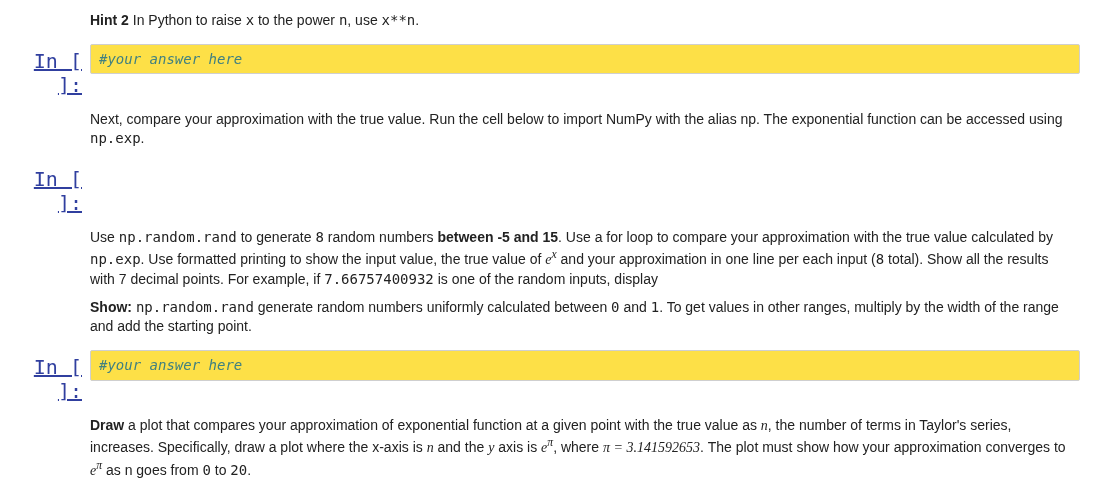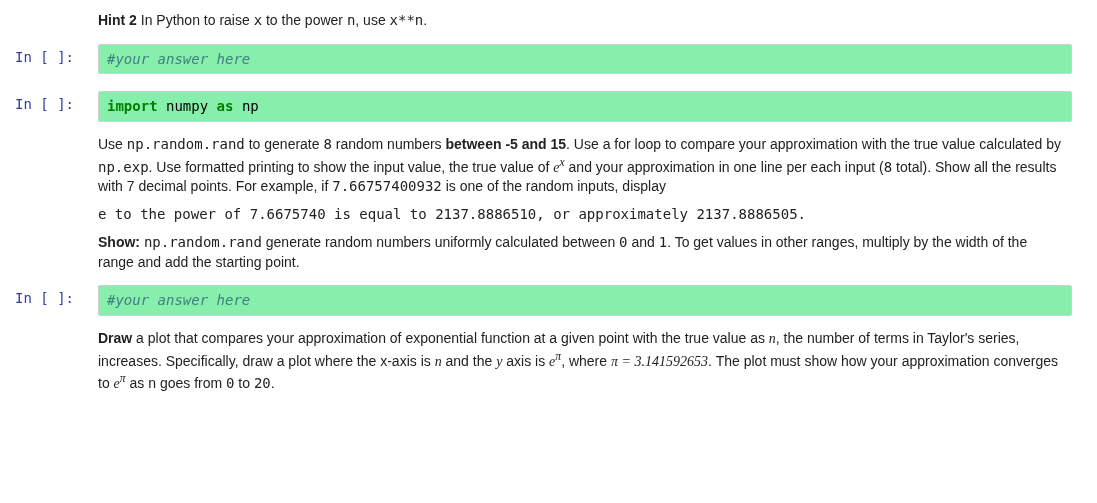--- a/index.html
+++ b/index.html
@@ -6,48 +6,49 @@
     margin: 0;
     padding: 0;
     font-family: "Helvetica Neue", Helvetica, Arial, sans-serif;
     font-size: 14px;
     color: #000;
     background: #fff;
     width: 1097px;
   }
   .cell {
     display: flex;
-    padding: 2px 15px;
+    padding: 2px 7px;
     margin: 2px 0;
   }
   .prompt-col {
     width: 75px;
     min-width: 75px;
-    text-align: left;
+    text-align: right;
     font-family: monospace;
-    font-size: 14px;
+    font-size: 20px;
     color: #303F9F;
     padding: 5px 8px 0 0;
     line-height: 1.2;
+    text-decoration: underline;
   }
   .content-col {
     flex: 1;
     padding: 0;
     margin-right: 10px;
   }
   .text-cell .prompt-col { color: transparent; }
   .text-cell .content-col {
     padding: 0.5em 0.5em 0.5em 0;
     line-height: 1.4;
     color: #222;
   }
   .code-box {
     border: 1px solid #cfcfcf;
     border-radius: 2px;
-    background: #86efac;
+    background: #fde047;
     padding: 6px 8px;
     font-family: monospace;
     font-size: 14px;
     line-height: 1.2;
     white-space: pre;
     margin: 0;
   }
   .code-comment { color: #408080; font-style: italic; }
   .code-keyword { color: #008000; font-weight: bold; }
   .code-name { color: #000; }
@@ -81,36 +82,37 @@
 
 <div class="cell">
   <div class="prompt-col">In [ ]:</div>
   <div class="content-col">
     <div class="code-box"><span class="code-comment">#your answer here</span></div>
   </div>
 </div>
 
 <div class="cell text-cell">
   <div class="prompt-col"></div>
+  <div class="content-col">
+    <p>
+      <span>Next, compare your approximation with the true value. Run the cell below to import NumPy with the alias np. The exponential function can be accessed using </span><code>np.exp</code><span>.</span>
+    </p>
+  </div>
 </div>
 
 <div class="cell">
   <div class="prompt-col">In [ ]:</div>
-  <div class="content-col">
-    <div class="code-box"><span class="code-keyword">import</span><span class="code-name"> numpy </span><span class="code-keyword">as</span><span class="code-name"> np</span></div>
-  </div>
 </div>
 
 <div class="cell text-cell">
   <div class="prompt-col"></div>
   <div class="content-col">
     <p>
       <span>Use </span><code>np.random.rand</code><span> to generate </span><code>8</code><span> random numbers </span><strong>between -5 and 15</strong><span>. Use a for loop to compare your approximation with the true value calculated by </span><code>np.exp</code><span>. Use formatted printing to show the input value, the true value of </span><span class="math-i">e</span><sup class="math-i">x</sup><span> and your approximation in one line per each input (</span><code>8</code><span> total). Show all the results with 7 decimal points. For example, if </span><code>7.66757400932</code><span> is one of the random inputs, display</span>
     </p>
-    <div class="mono-line">e to the power of 7.6675740 is equal to 2137.8886510, or approximately 2137.8886505.</div>
     <p>
       <strong>Show:</strong><span> </span><code>np.random.rand</code><span> generate random numbers uniformly calculated between </span><code>0</code><span> and </span><code>1</code><span>. To get values in other ranges, multiply by the width of the range and add the starting point.</span>
     </p>
   </div>
 </div>
 
 <div class="cell">
   <div class="prompt-col">In [ ]:</div>
   <div class="content-col">
     <div class="code-box"><span class="code-comment">#your answer here</span></div>

